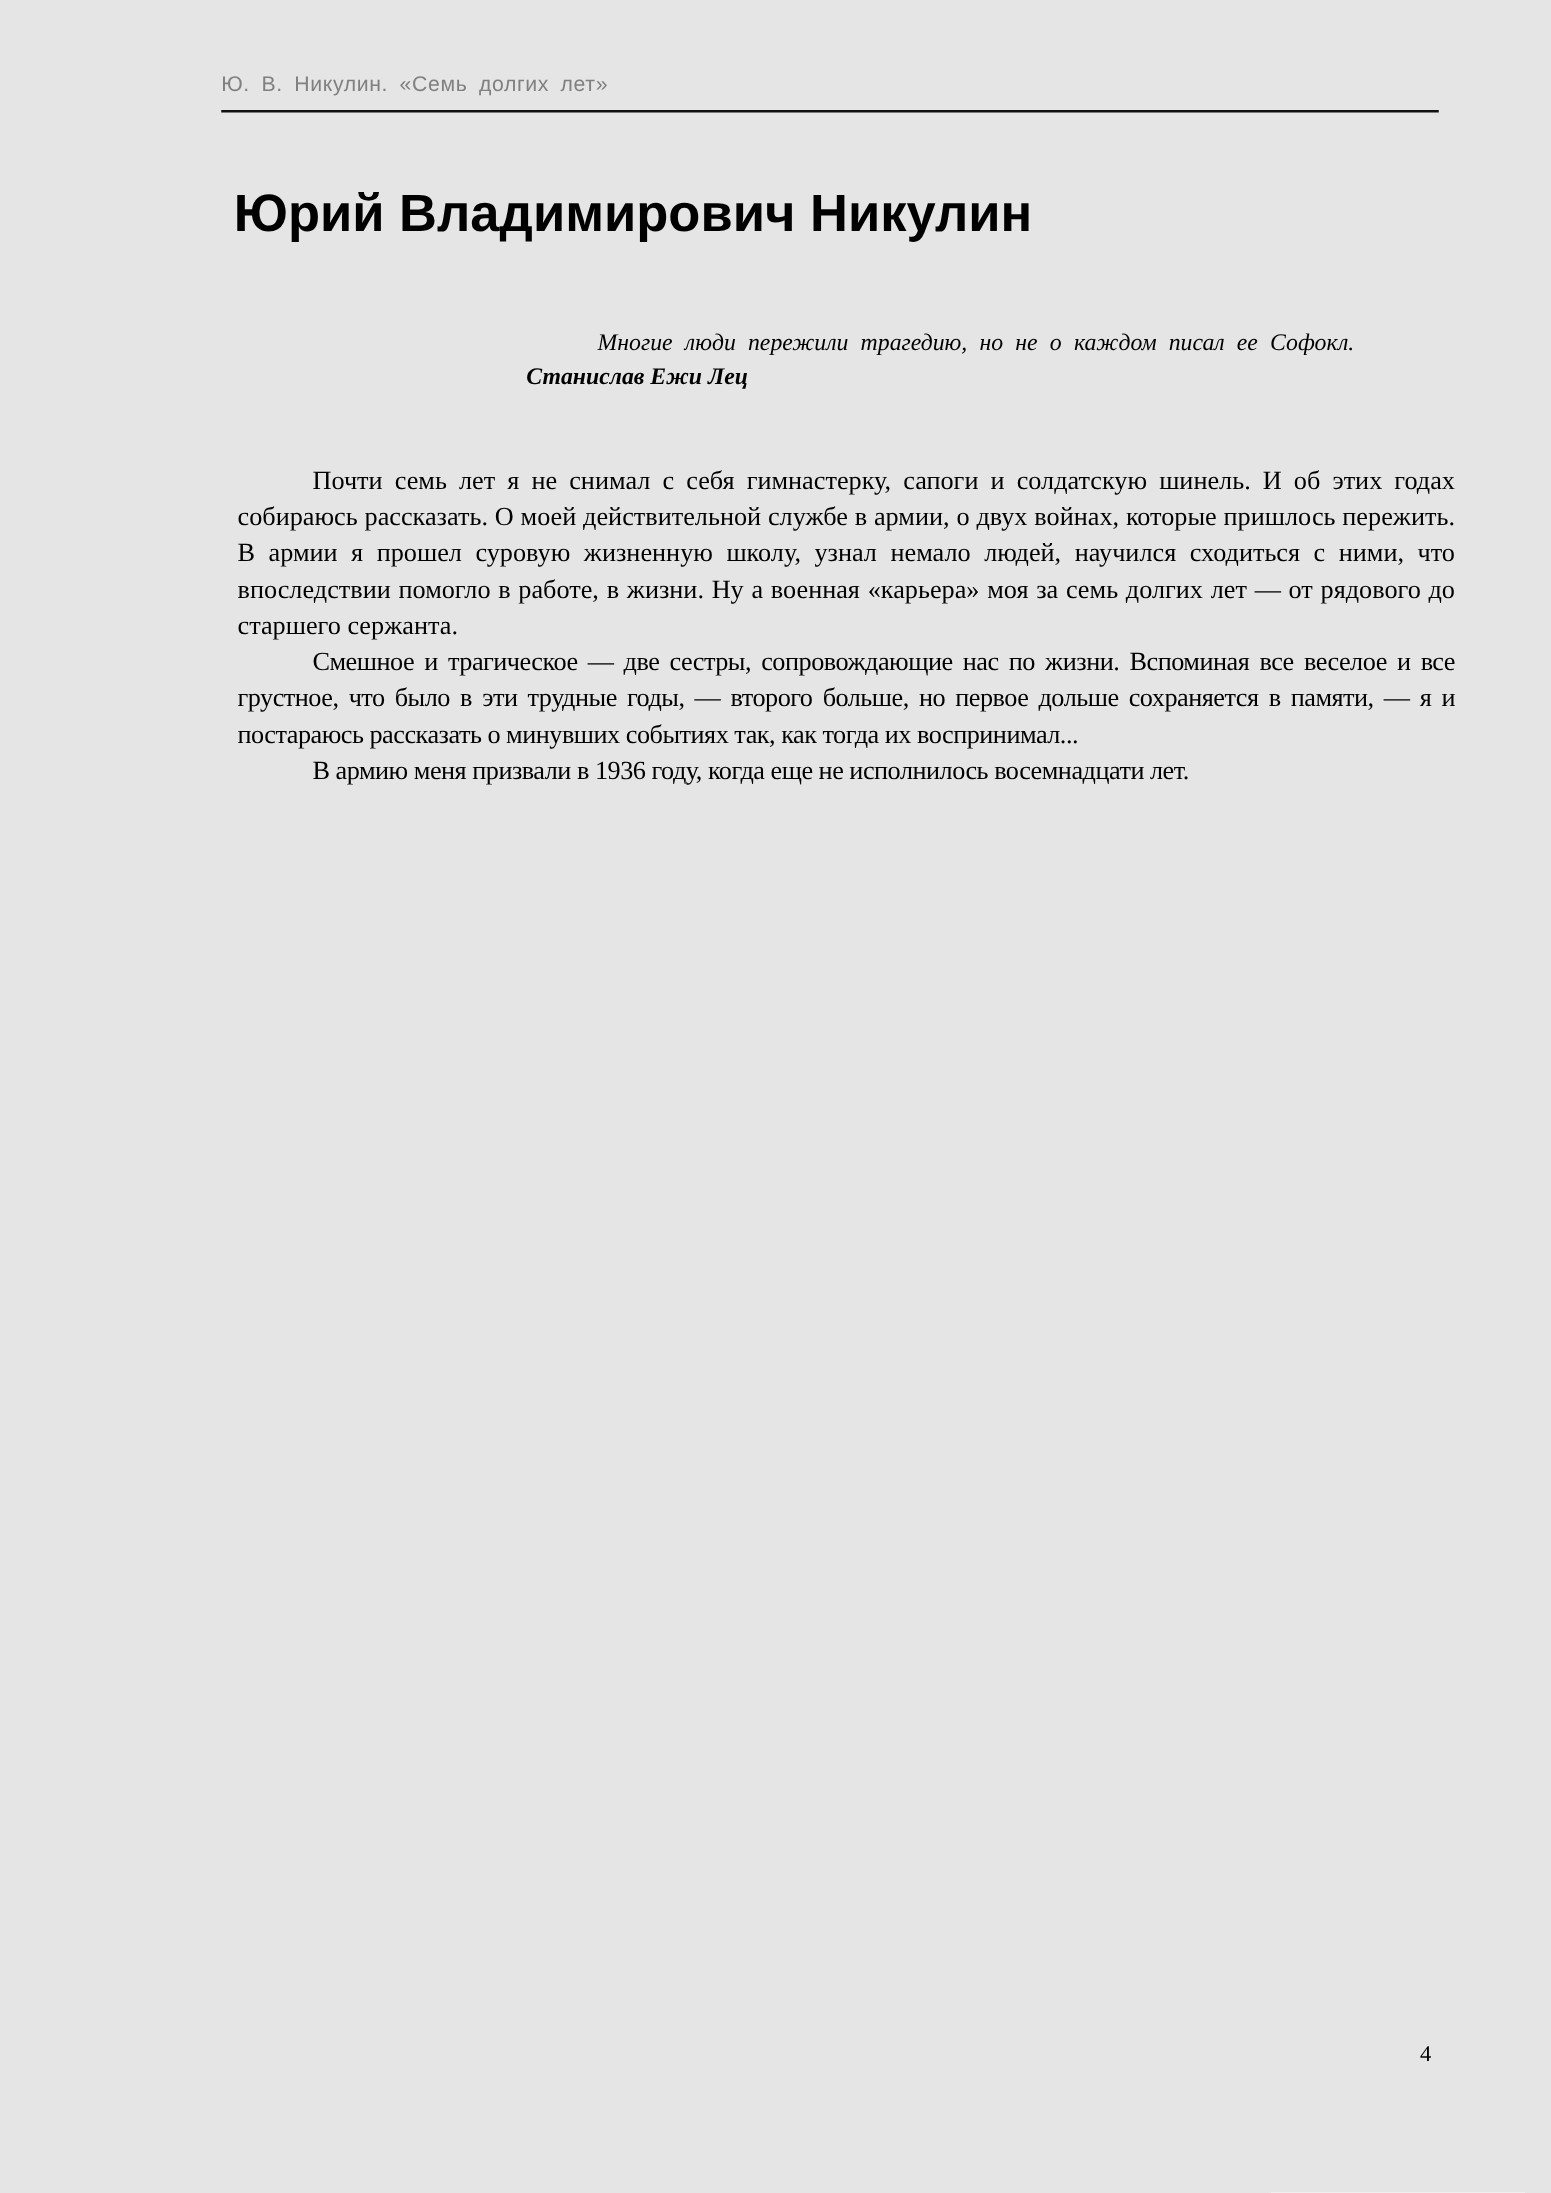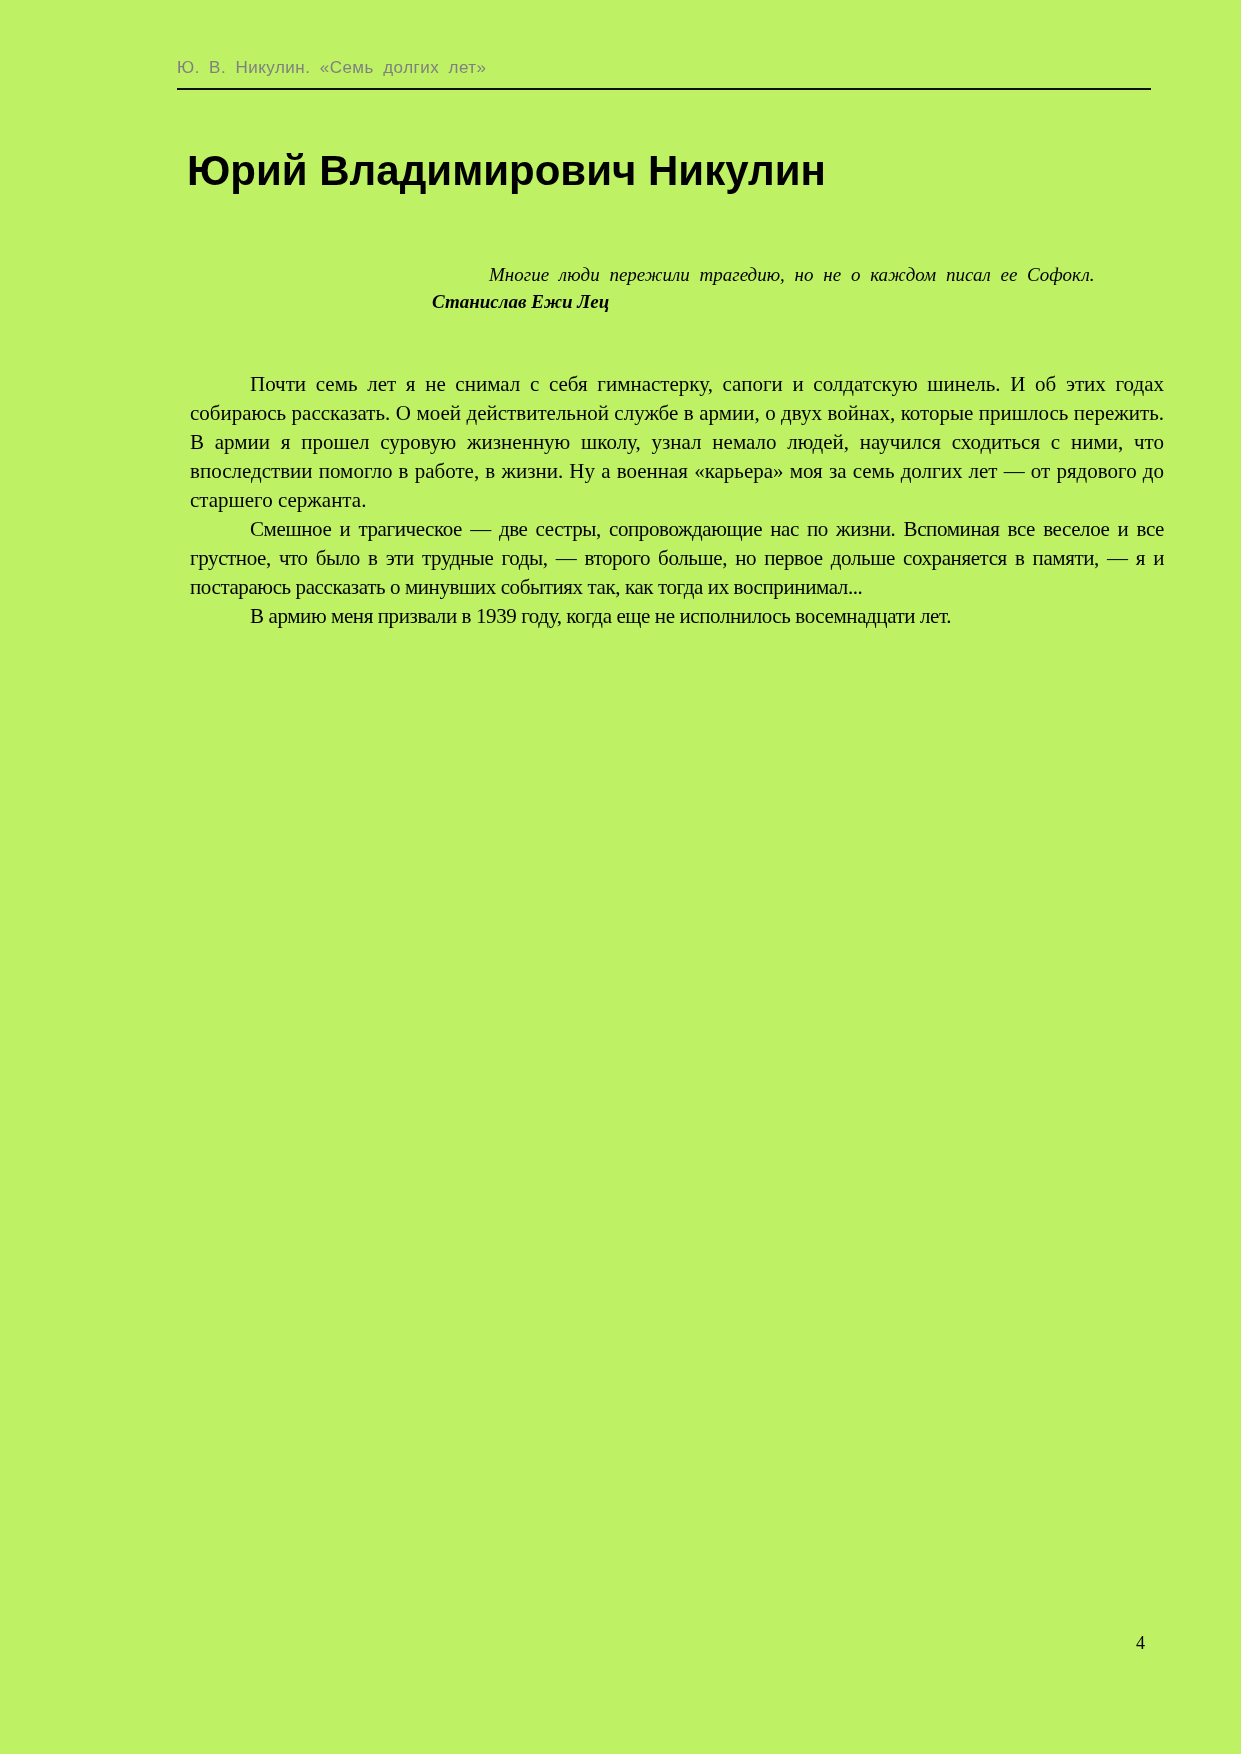--- a/index.html
+++ b/index.html
@@ -1,34 +1,34 @@
 <!DOCTYPE html>
 <html><head>
 <meta charset="utf-8">
 <style>
   html, body { margin: 0; padding: 0; background: #ffffff; }
   body { width: 1241px; height: 1754px; position: relative; overflow: hidden; }
-  .page { position: absolute; left: 0; top: 0; width: 1241px; height: 1754px; background: #bef264; }
+  .page { position: absolute; left: 0; top: 0; width: 1241px; height: 1754px; background: #e5e5e5; }
   .running-header {
     position: absolute; left: 177px; top: 58px; width: 974px;
     font-family: "Liberation Sans", sans-serif; font-size: 17px; color: #808080;
     letter-spacing: 0.5px; word-spacing: 4px;
   }
   .header-rule {
     position: absolute; left: 177px; top: 88px; width: 974px; height: 2px; background: #111;
   }
   .title {
     position: absolute; left: 177px; top: 146px; width: 974px;
     font-family: "Liberation Sans", sans-serif; font-weight: bold; font-size: 42px;
     line-height: 50px; color: #000; text-align: left;
   }
   .title .line1 { display: block; padding-left: 10px; }
   .title .line2 { display: block; padding-left: 10px; }
   .epigraph {
-    position: absolute; left: 432px; top: 261px; width: 682px;
+    position: absolute; left: 421px; top: 261px; width: 682px;
     font-family: "Liberation Serif", serif; font-size: 19px; line-height: 27px; color: #000;
   }
   .epigraph .quote { font-style: italic; text-align: justify; text-indent: 57px; margin: 0; word-spacing: 5px; }
   .epigraph .author { font-style: italic; font-weight: bold; margin: 0; }
   .body-text {
     position: absolute; left: 190px; top: 370px; width: 974px;
     font-family: "Liberation Serif", serif; font-size: 21px; line-height: 29px; color: #000;
   }
   .body-text p { margin: 0; text-indent: 60px; text-align: justify; }
   .body-text p.condensed { letter-spacing: -0.4px; }
@@ -49,17 +49,17 @@
   </h1>
 
   <div class="epigraph">
     <p class="quote">Многие люди пережили трагедию, но не о каждом писал ее Софокл.</p>
     <p class="author">Станислав Ежи Лец</p>
   </div>
 
   <div class="body-text">
     <p>Почти семь лет я не снимал с себя гимнастерку, сапоги и солдатскую шинель. И об этих годах собираюсь рассказать. О моей действительной службе в армии, о двух войнах, которые пришлось пережить. В армии я прошел суровую жизненную школу, узнал немало людей, научился сходиться с ними, что впоследствии помогло в работе, в жизни. Ну а военная «карьера» моя за семь долгих лет — от рядового до старшего сержанта.</p>
     <p class="condensed">Смешное и трагическое — две сестры, сопровождающие нас по жизни. Вспоминая все веселое и все грустное, что было в эти трудные годы, — второго больше, но первое дольше сохраняется в памяти, — я и постараюсь рассказать о минувших событиях так, как тогда их воспринимал...</p>
-    <p class="condensed">В армию меня призвали в 1939 году, когда еще не исполнилось восемнадцати лет.</p>
+    <p class="condensed">В армию меня призвали в 1936 году, когда еще не исполнилось восемнадцати лет.</p>
   </div>
 
   <div class="page-number">4</div>
 </div>
 
 </body></html>

